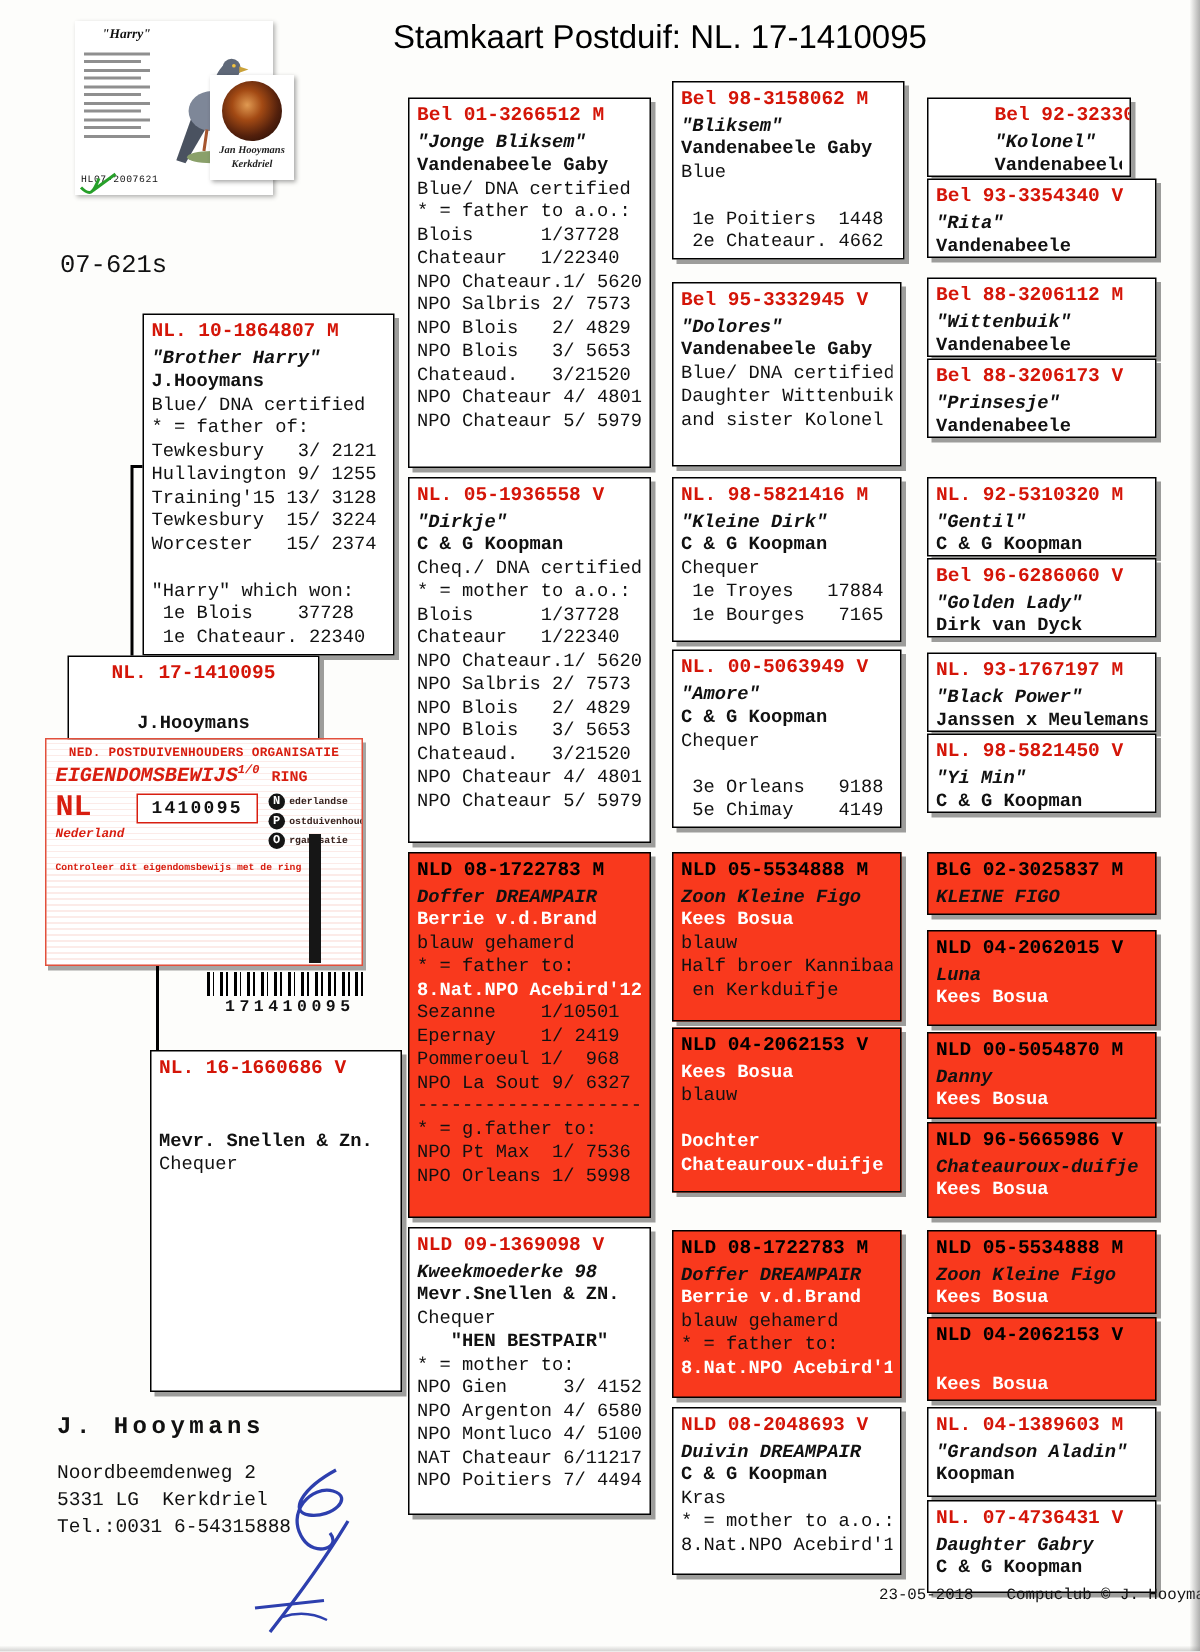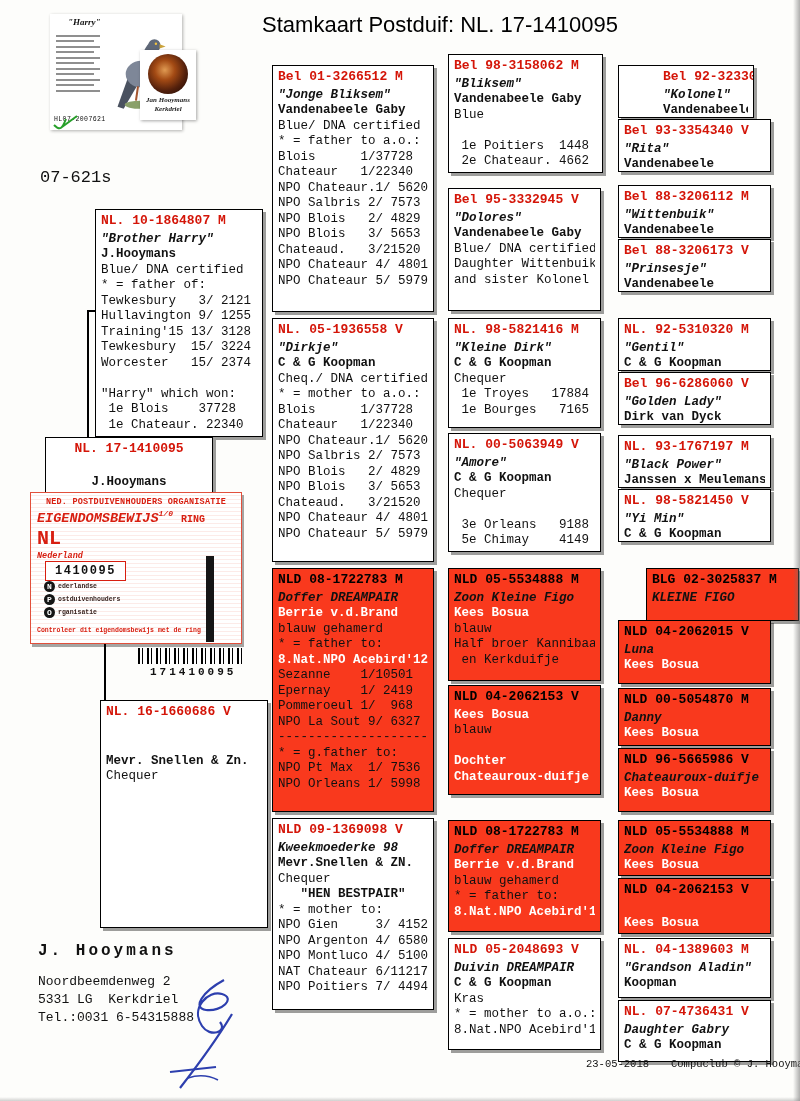--- a/index.html
+++ b/index.html
@@ -41,21 +41,21 @@
         border:1.5px solid #e2503c;box-shadow:2px 3px 0 rgba(0,0,0,.35);
         padding:4px 6px;box-sizing:border-box;color:#d81e10;overflow:hidden;}
   .cert .org{font-size:8.5px;font-weight:bold;text-align:center;white-space:nowrap;letter-spacing:.2px;}
   .cert .yrow{display:flex;align-items:center;justify-content:center;gap:10px;margin-top:2px;}
   .cert .year{font-size:25px;font-weight:bold;font-family:"Liberation Serif",serif;line-height:26px;}
   .cert .crest{width:34px;height:34px;border-radius:50%;border:2px solid #d81e10;box-sizing:border-box;
                background:radial-gradient(circle,#fff 0 26%,#f4b6ac 27% 38%,#d81e10 39% 78%,#fff 79%);}
   .cert .ebw{font-size:13.5px;font-weight:bold;font-style:italic;white-space:nowrap;margin-top:2px;}
   .cert .ebw sup{font-size:8px;}
   .cert .ebw .ring-word{font-size:10px;font-style:normal;}
-  .cert .idrow{display:flex;align-items:flex-start;margin-top:3px;flex-direction:column;}
+  .cert .idrow{display:flex;align-items:flex-start;margin-top:3px;}
   .cert .nl{font-size:20px;font-weight:bold;line-height:20px;}
   .cert .nederland{font-size:8.5px;font-weight:bold;font-style:italic;margin-top:2px;}
   .cert .ringbox{border:1.5px solid #d81e10;background:#fff;color:#111;font-weight:bold;font-size:12px;
                  padding:1px 9px;margin-left:8px;letter-spacing:1.5px;height:16px;line-height:16px;}
   .cert .npo{margin-left:7px;flex:1;}
   .cert .npo .r{display:flex;align-items:center;gap:3px;margin-bottom:2px;}
   .cert .npo .c{width:11px;height:11px;border-radius:50%;background:#151515;color:#fff;font-size:8px;
                 font-weight:bold;display:flex;align-items:center;justify-content:center;flex:0 0 11px;}
   .cert .npo .w{font-size:6.5px;font-weight:bold;color:#38231f;white-space:nowrap;}
   .cert .fine{font-size:6.5px;margin-top:7px;white-space:nowrap;font-weight:bold;}
@@ -272,21 +272,21 @@
       </div>
       <div class="pbox red" style="left: 448px; top: 820px; width: 153px; height: 112px;">
         <div class="ring">NLD 08-1722783 M</div>
         <div class="bl name">Doffer DREAMPAIR</div>
         <div class="bl white">Berrie v.d.Brand</div>
         <div class="bl plain">blauw gehamerd</div>
         <div class="bl plain">* = father to:</div>
         <div class="bl white">8.Nat.NPO Acebird'12</div>
       </div>
       <div class="pbox" style="left: 448px; top: 938px; width: 153px; height: 112px;">
-        <div class="ring">NLD 05-2048693 V</div>
+        <div class="ring">NLD 08-2048693 V</div>
         <div class="bl name">Duivin DREAMPAIR</div>
         <div class="bl bold">C &amp; G Koopman</div>
         <div class="bl plain">Kras</div>
         <div class="bl plain">* = mother to a.o.:</div>
         <div class="bl plain">8.Nat.NPO Acebird'12</div>
       </div>
       <div class="pbox" style="left: 618px; top: 65px; width: 136px; height: 53px; padding-left: 44px;">
         <div class="ring">Bel 92-3233008 M</div>
         <div class="bl name">"Kolonel"</div>
         <div class="bl bold">Vandenabeele</div>
@@ -319,21 +319,21 @@
       <div class="pbox" style="left: 618px; top: 435px; width: 153px; height: 53px;">
         <div class="ring">NL. 93-1767197 M</div>
         <div class="bl name">"Black Power"</div>
         <div class="bl bold">Janssen x Meulemans</div>
       </div>
       <div class="pbox" style="left: 618px; top: 489px; width: 153px; height: 53px;">
         <div class="ring">NL. 98-5821450 V</div>
         <div class="bl name">"Yi Min"</div>
         <div class="bl bold">C &amp; G Koopman</div>
       </div>
-      <div class="pbox red" style="left: 646px; top: 568px; width: 153px; height: 53px;">
+      <div class="pbox red" style="left: 618px; top: 568px; width: 153px; height: 42px;">
         <div class="ring">BLG 02-3025837 M</div>
         <div class="bl name">KLEINE FIGO</div>
       </div>
       <div class="pbox red" style="left: 618px; top: 620px; width: 153px; height: 64px;">
         <div class="ring">NLD 04-2062015 V</div>
         <div class="bl name">Luna</div>
         <div class="bl white">Kees Bosua</div>
       </div>
       <div class="pbox red" style="left: 618px; top: 688px; width: 153px; height: 58px;">
         <div class="ring">NLD 00-5054870 M</div>

